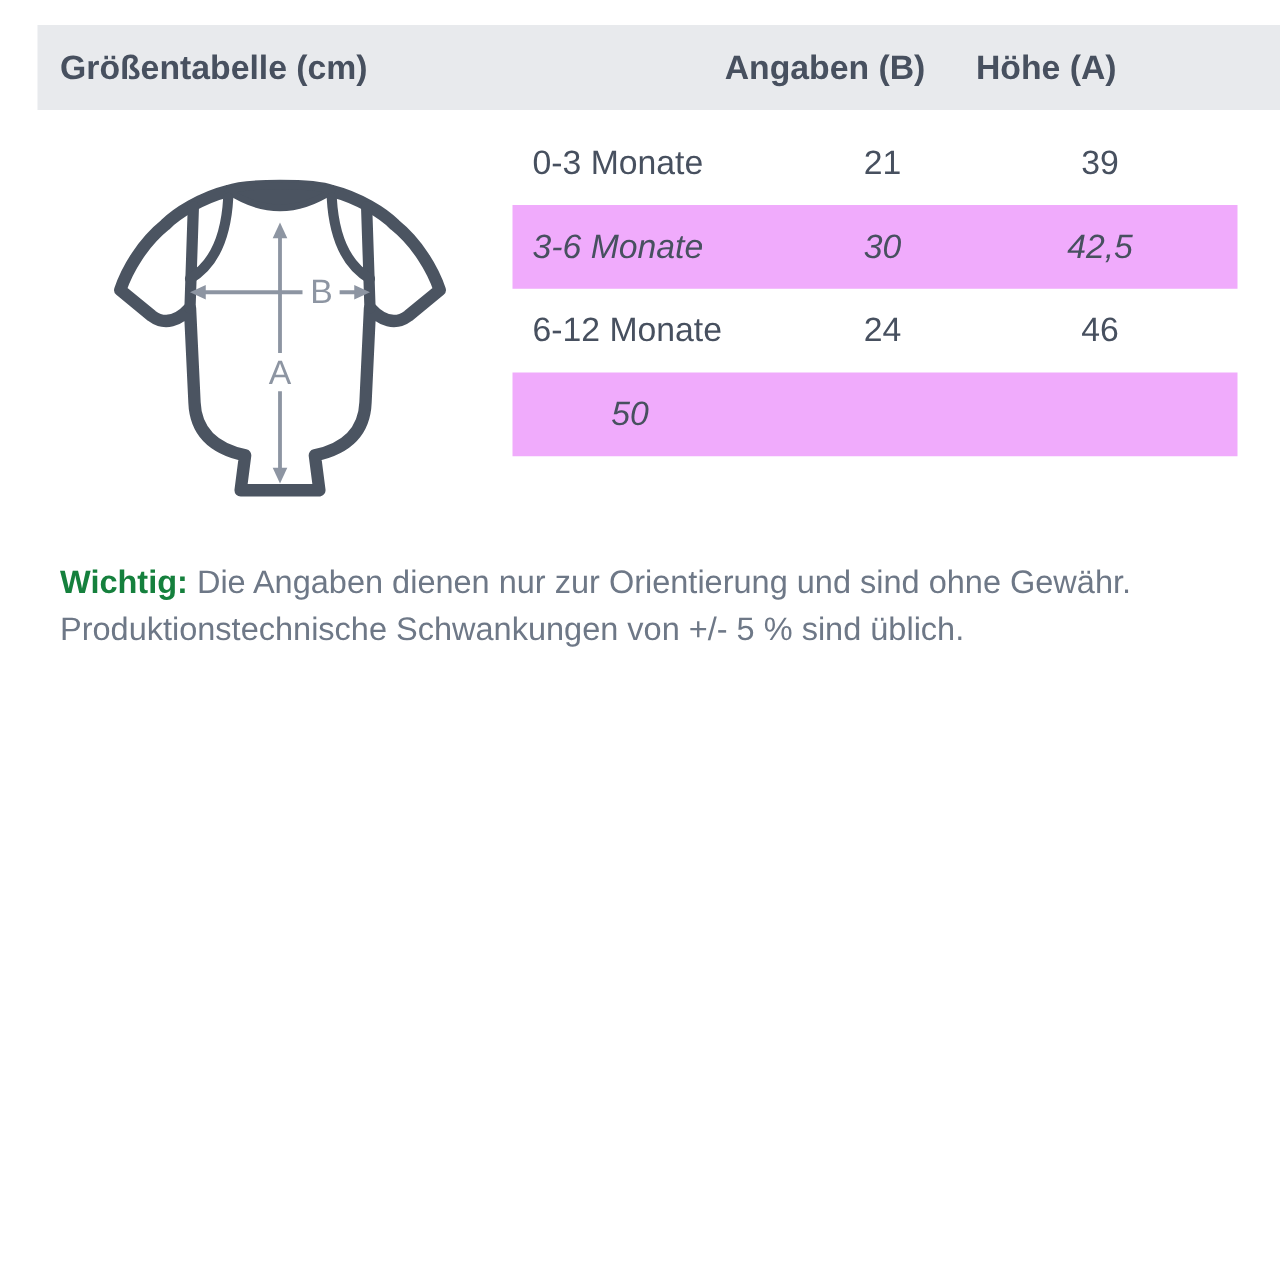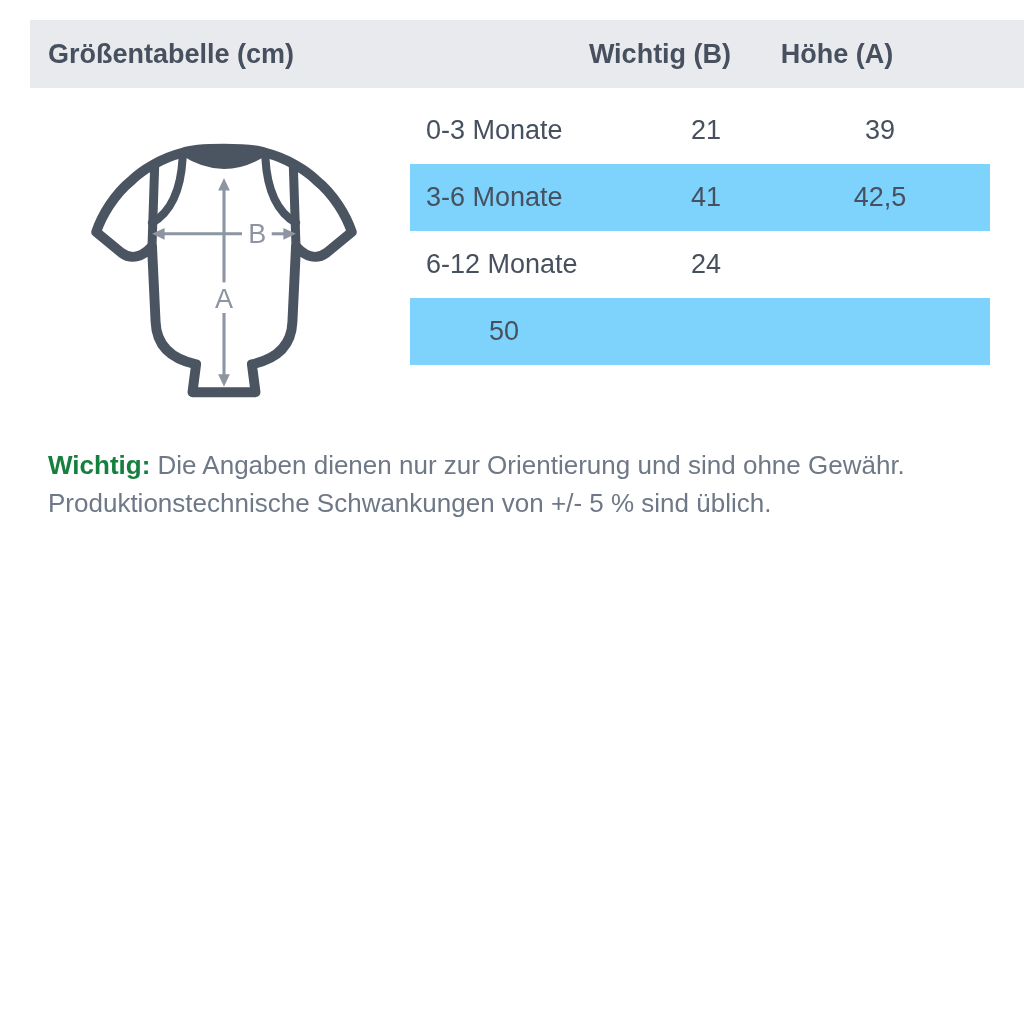--- a/index.html
+++ b/index.html
@@ -13,41 +13,41 @@
   .band-title { position:absolute; left:18px; top:0; height:68px; line-height:68px;
                 font-size:27px; font-weight:bold; color:#47505f; white-space:nowrap; }
   .band-col { position:absolute; top:0; height:68px; line-height:68px; width:200px;
               text-align:center; font-size:27px; font-weight:bold; color:#47505f; }
   .band-col.breite { left:530px; }
   .band-col.hoehe  { left:707px; }
 
   
   .rows { position:absolute; left:410px; top:97px; width:580px; }
   .row { display:flex; align-items:center; height:67px; font-size:27px; color:#47505f; }
-  .row.alt { background:#7dd3fc; }
+  .row.alt { background:#f0abfc;font-style:italic; }
   .cell-size   { width:216px; padding-left:16px; text-align:left; }
   .cell-width  { width:160px; text-align:center; }
   .cell-height { width:188px; text-align:center; }
 
   
   .onesie { position:absolute; left:89px; top:133px; width:270px; height:270px; }
 
   
   .note { position:absolute; left:48px; top:446px; width:930px;
           font-size:26px; line-height:38px; color:#6e7887; }
   .note b { font-weight:bold; color:#15803d; }
 </style>
 </head>
 <body>
 
 <div class="page">
 
   <div class="band">
     <div class="band-title">Größentabelle (cm)</div>
-    <div class="band-col breite">Wichtig (B)</div>
+    <div class="band-col breite">Angaben (B)</div>
     <div class="band-col hoehe">Höhe (A)</div>
   </div>
 
   <svg class="onesie" viewBox="0 0 300 300">
 
     <path d="M104,22
          C120,16 180,16 196,22
          C220,28 242,42 252,52
          C272,68 286,92 292,110
          L264,133
@@ -90,26 +90,27 @@
   </svg>
 
   <div class="rows">
     <div class="row">
       <div class="cell-size">0-3 Monate</div>
       <div class="cell-width">21</div>
       <div class="cell-height">39</div>
     </div>
     <div class="row alt">
       <div class="cell-size">3-6 Monate</div>
-      <div class="cell-width">41</div>
+      <div class="cell-width">30</div>
       <div class="cell-height">42,5</div>
     </div>
     <div class="row">
       <div class="cell-size">6-12 Monate</div>
       <div class="cell-width">24</div>
+      <div class="cell-height">46</div>
     </div>
     <div class="row alt">
       <div class="cell-height">50</div>
     </div>
   </div>
 
   <div class="note">
     <div>
       <b>Wichtig:</b>
       <span>Die Angaben dienen nur zur Orientierung und sind ohne Gewähr.</span>

